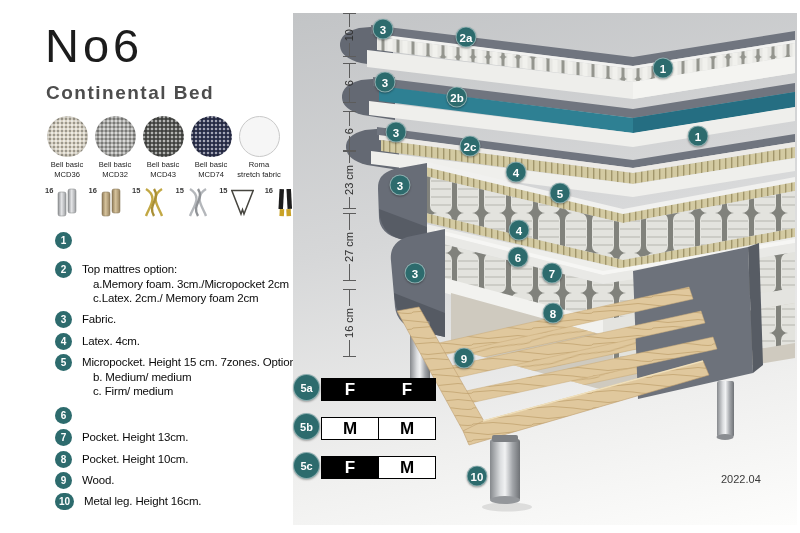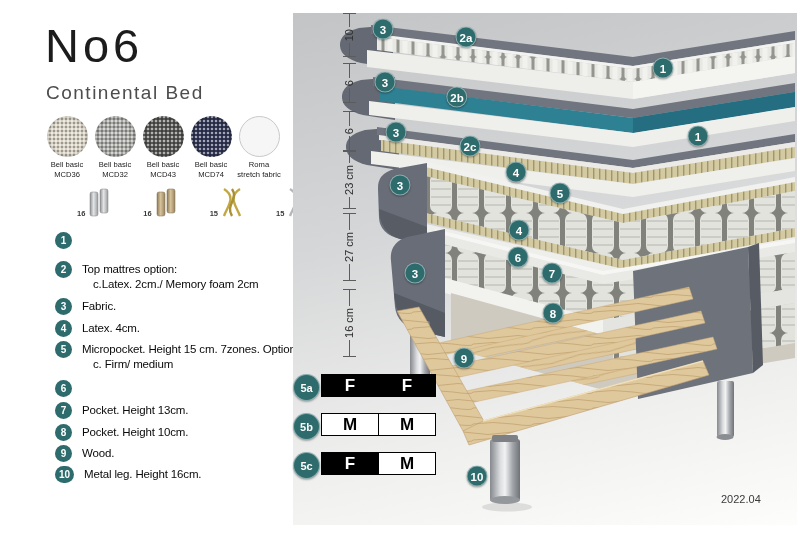--- a/index.html
+++ b/index.html
@@ -1,37 +1,37 @@
 <!DOCTYPE html>
 <html><head>
 <meta charset="utf-8">
 <style>
   html,body{margin:0;padding:0;}
   body{width:800px;height:533px;background:#ffffff;font-family:"Liberation Sans",sans-serif;position:relative;overflow:hidden;-webkit-font-smoothing:antialiased;}
 
   
   .left-col{position:absolute;left:45px;top:0;width:255px;height:533px;}
   .title{position:absolute;left:0;top:18px;font-size:47px;font-weight:200;letter-spacing:4px;color:#1c1c1c;font-family:Liberation Sans, sans-serif;}
-  .subtitle{position:absolute;left:1px;top:82px;font-size:19px;font-weight:400;letter-spacing:1.5px;color:#4d4d4d;}
+  .subtitle{position:absolute;left:1px;top:82px;font-size:19px;font-weight:700;letter-spacing:1.5px;color:#4d4d4d;}
 
   
   .swatches{position:absolute;left:-2px;top:116px;display:flex;width:255px;}
   .swatch{width:48px;text-align:center;}
   .sw-circle{width:41px;height:41px;border-radius:50%;margin:0 auto 3px auto;box-shadow:inset 0 0 4px rgba(0,0,0,.25);}
   .sw-tex{background-image:radial-gradient(circle at 1px 1px, rgba(255,255,255,.55) .9px, transparent 1.1px),radial-gradient(circle at 3px 3px, rgba(0,0,0,.28) .9px, transparent 1.1px);background-size:4px 4px;}
   .sw-mcd36{background-color:#d8d2c4;}
   .sw-mcd32{background-color:#a9a9a6;}
   .sw-mcd43{background-color:#595a57;}
   .sw-mcd74{background-color:#353a58;}
   .sw-roma{background-color:#f6f6f6;border:1px solid #c9c9c9;box-shadow:none;width:39px;height:39px;}
   .sw-label{font-size:7.6px;line-height:1.3;color:#222;}
 
   
   .legs-row{position:absolute;left:0px;top:186px;display:flex;width:250px;justify-content:space-between;}
-  .leg-item{display:flex;align-items:flex-end;margin-left:32px;}
+  .leg-item{display:flex;align-items:flex-start;}
   .leg-size{font-size:7.5px;font-weight:bold;color:#3a3a3a;margin-right:2px;}
 
   
   .features{position:absolute;left:10px;top:232px;width:252px;}
   .feat{display:flex;align-items:flex-start;}
   .feat-num{flex:0 0 auto;width:17px;height:17px;border-radius:50%;background:#2d6b6d;color:#fff;font-size:10px;font-weight:bold;display:flex;align-items:center;justify-content:center;margin-right:10px;}
   .feat-text{font-size:11.5px;letter-spacing:-0.15px;color:#0a0a0a;line-height:15px;white-space:nowrap;padding-top:1px;}
   .feat-sub{margin:0 0 0 38px;font-size:11.5px;letter-spacing:-0.15px;color:#0a0a0a;line-height:13.5px;white-space:nowrap;}
 
   
@@ -42,28 +42,28 @@
   .meas{position:absolute;left:44px;width:24px;display:flex;flex-direction:column;align-items:center;}
   .meas .htick{width:13px;height:1px;background:#5c5c5c;flex:0 0 auto;}
   .meas .vline{width:1px;background:#5c5c5c;flex:1 1 auto;min-height:2px;}
   .meas .mlabel{writing-mode:vertical-rl;transform:rotate(180deg);font-size:11px;color:#2e2e2e;white-space:nowrap;padding:2px 0;}
 
   
   .co{position:absolute;min-width:21px;height:21px;border-radius:11px;background:#2d6b6d;color:#fff;font-size:11.5px;font-weight:bold;display:flex;align-items:center;justify-content:center;padding:0 3px;box-sizing:border-box;transform:translate(-50%,-50%);border:1px solid rgba(255,255,255,.45);box-shadow:0 1px 2px rgba(0,0,0,.35);}
 
   
   .firmness{position:absolute;left:0;top:361px;}
-  .f-row{display:flex;align-items:flex-start;margin-bottom:12px;}
+  .f-row{display:flex;align-items:flex-end;margin-bottom:12px;}
   .f-id{width:25px;height:25px;border-radius:50%;background:#2d6b6d;color:#fff;font-size:11px;font-weight:bold;display:flex;align-items:center;justify-content:center;margin-right:1px;border:1px solid rgba(255,255,255,.45);box-shadow:0 1px 2px rgba(0,0,0,.3);}
   .f-cell{width:56px;height:21px;display:flex;align-items:center;justify-content:center;font-size:17px;font-weight:bold;border:1px solid #000;}
   .f-cell.dark{background:#000;color:#fff;border-color:#000;}
   .f-cell.light{background:#fff;color:#000;}
   .f-cell + .f-cell{margin-left:-1px;}
 
-  .version{position:absolute;left:428px;top:480px;font-size:11px;color:#3a3a3a;}
+  .version{position:absolute;left:428px;top:460px;font-size:11px;color:#3a3a3a;}
 </style>
 </head>
 <body>
 
 <div class="left-col">
   <div class="title">No6</div>
   <div class="subtitle">Continental Bed</div>
 
   <div class="swatches">
     <div class="swatch">
@@ -159,35 +159,37 @@
 
   <div class="features">
     <div class="feat" style="margin-bottom:12px">
       <span class="feat-num">1</span>
     </div>
     <div style="margin-bottom:6px">
       <div class="feat">
           <span class="feat-num">2</span>
         <span class="feat-text">Top mattres option:</span>
         </div>
+      <div class="feat-sub">a.Memory foam. 3cm./Micropocket 2cm</div>
       <div class="feat-sub">c.Latex. 2cm./ Memory foam 2cm</div>
     </div>
     <div class="feat" style="margin-bottom:5px">
       <span class="feat-num">3</span>
       <span class="feat-text">Fabric.</span>
     </div>
     <div class="feat" style="margin-bottom:4px">
       <span class="feat-num">4</span>
       <span class="feat-text">Latex. 4cm.</span>
     </div>
     <div style="margin-bottom:9px">
       <div class="feat">
           <span class="feat-num">5</span>
         <span class="feat-text">Micropocket. Height 15 cm. 7zones. Option:</span>
         </div>
+      <div class="feat-sub">b. Medium/ medium</div>
       <div class="feat-sub">c. Firm/ medium</div>
     </div>
     <div class="feat" style="margin-bottom:5px">
       <span class="feat-num">6</span>
     </div>
     <div class="feat" style="margin-bottom:5px">
       <span class="feat-num">7</span>
       <span class="feat-text">Pocket. Height 13cm.</span>
     </div>
     <div class="feat" style="margin-bottom:4px">

